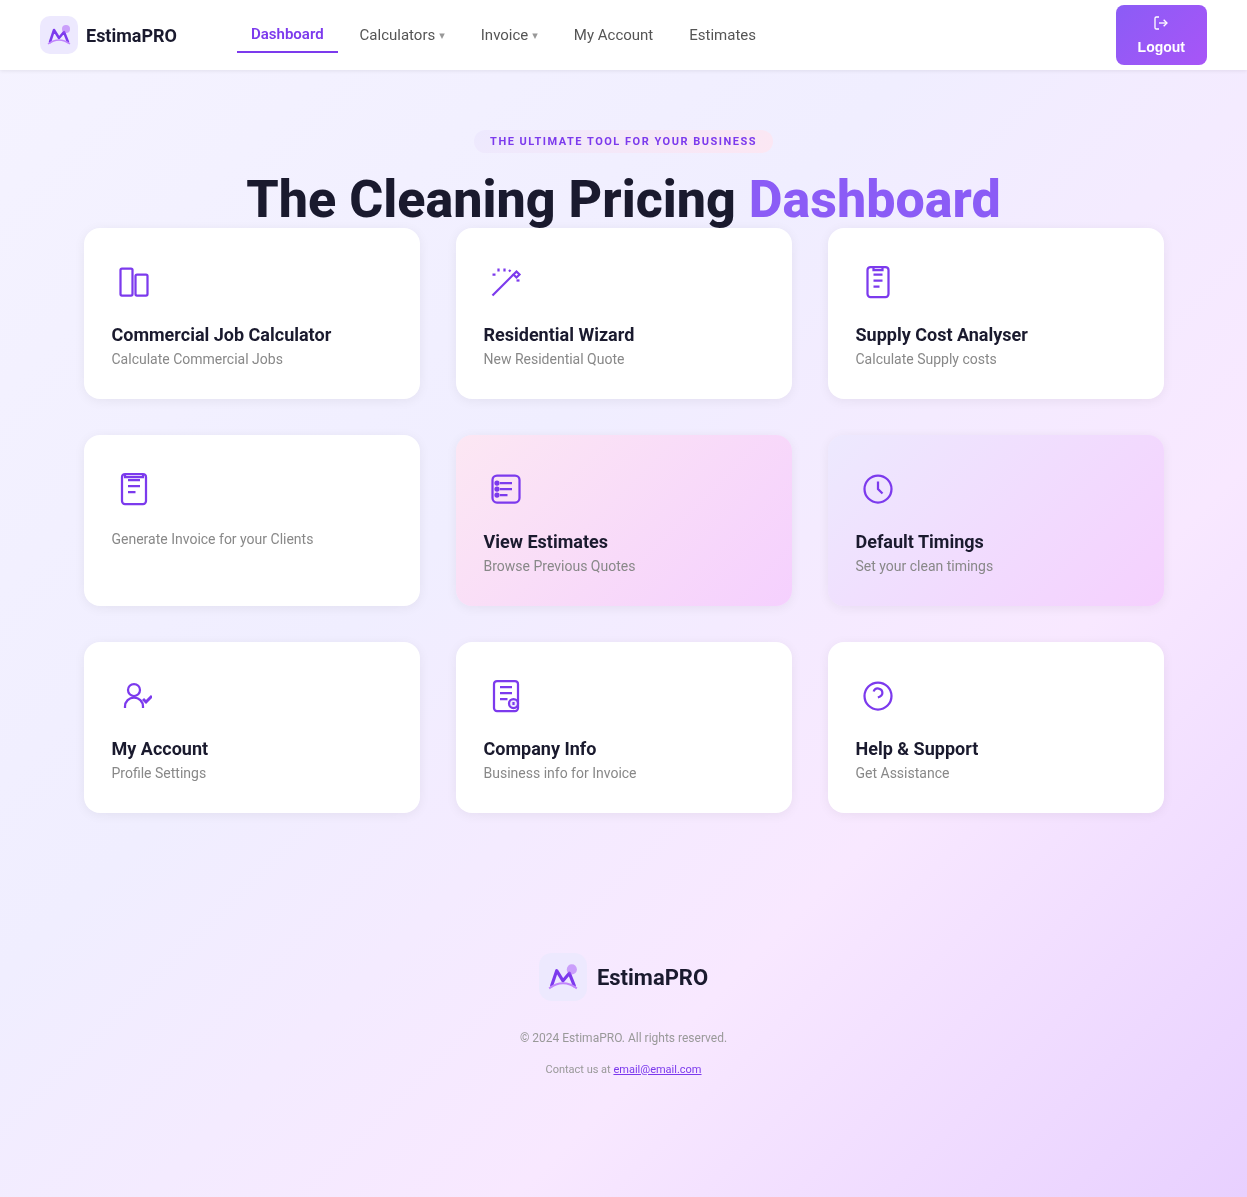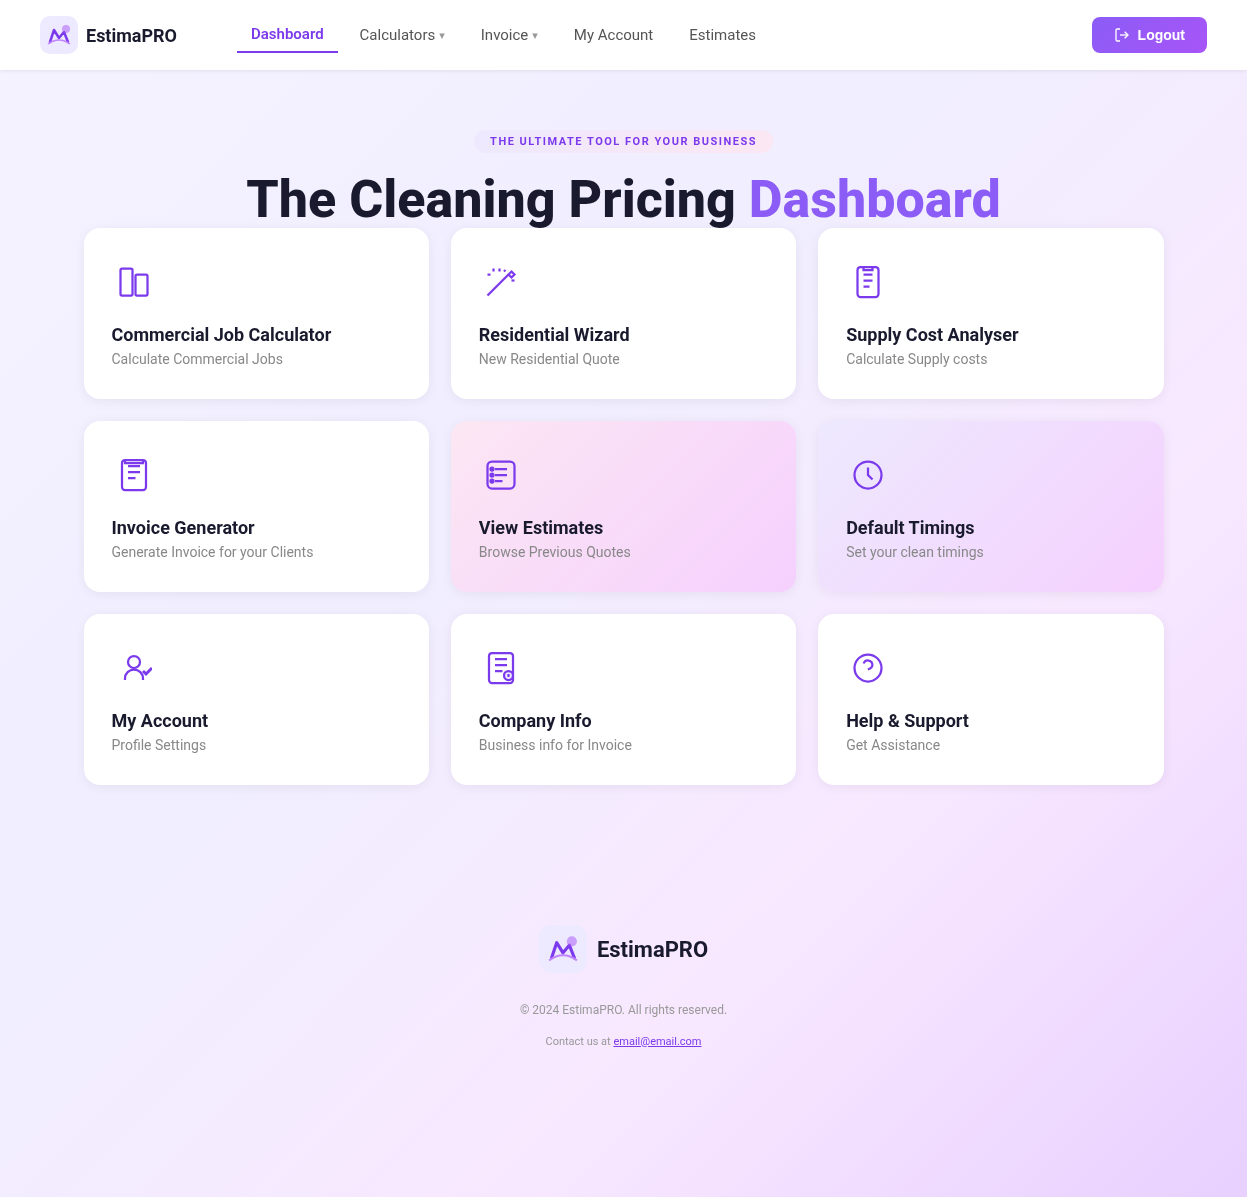--- a/index.html
+++ b/index.html
@@ -72,20 +72,21 @@
       color: white;
       border: none;
       padding: 10px 22px;
       border-radius: 8px;
       font-size: 14px;
       font-weight: 600;
       cursor: pointer;
       display: flex;
       align-items: center;
       gap: 8px;
+      flex-direction: column;
     }
 
     
     .main {
       max-width: 1120px;
       margin: 0 auto;
       padding: 60px 20px 80px;
     }
 
     
@@ -111,21 +112,21 @@
       line-height: 1.1;
     }
     .hero-title .highlight {
       color: #8b5cf6;
     }
 
     
     .cards-grid {
       display: grid;
       grid-template-columns: repeat(3, 1fr);
-      gap: 22px;
+      gap: 36px;
     }
 
     .card {
       background: white;
       border-radius: 16px;
       padding: 32px 28px;
       box-shadow: 0 2px 12px rgba(0,0,0,0.06);
       cursor: pointer;
       transition: transform 0.2s, box-shadow 0.2s;
       position: relative;
@@ -299,21 +300,20 @@
     </div>
 
     <div class="card">
       <div class="card-icon">
         <svg viewBox="0 0 24 24">
             <rect x="4" y="2" width="16" height="20" rx="2"></rect>
             <path d="M8 6h8M8 10h8M8 14h5"></path>
             <path d="M6 2v2h12V2"></path>
           </svg>
       </div>
-      <div class="card-title">Invoice Generator</div>
       <div class="card-subtitle">Generate Invoice for your Clients</div>
     </div>
 
     <div class="card highlight-pink">
       <div class="card-icon">
         <svg viewBox="0 0 24 24">
             <rect x="3" y="3" width="18" height="18" rx="3"></rect>
             <line x1="8" y1="8" x2="16" y2="8"></line>
             <line x1="8" y1="12" x2="16" y2="12"></line>
             <line x1="8" y1="16" x2="13" y2="16"></line>

